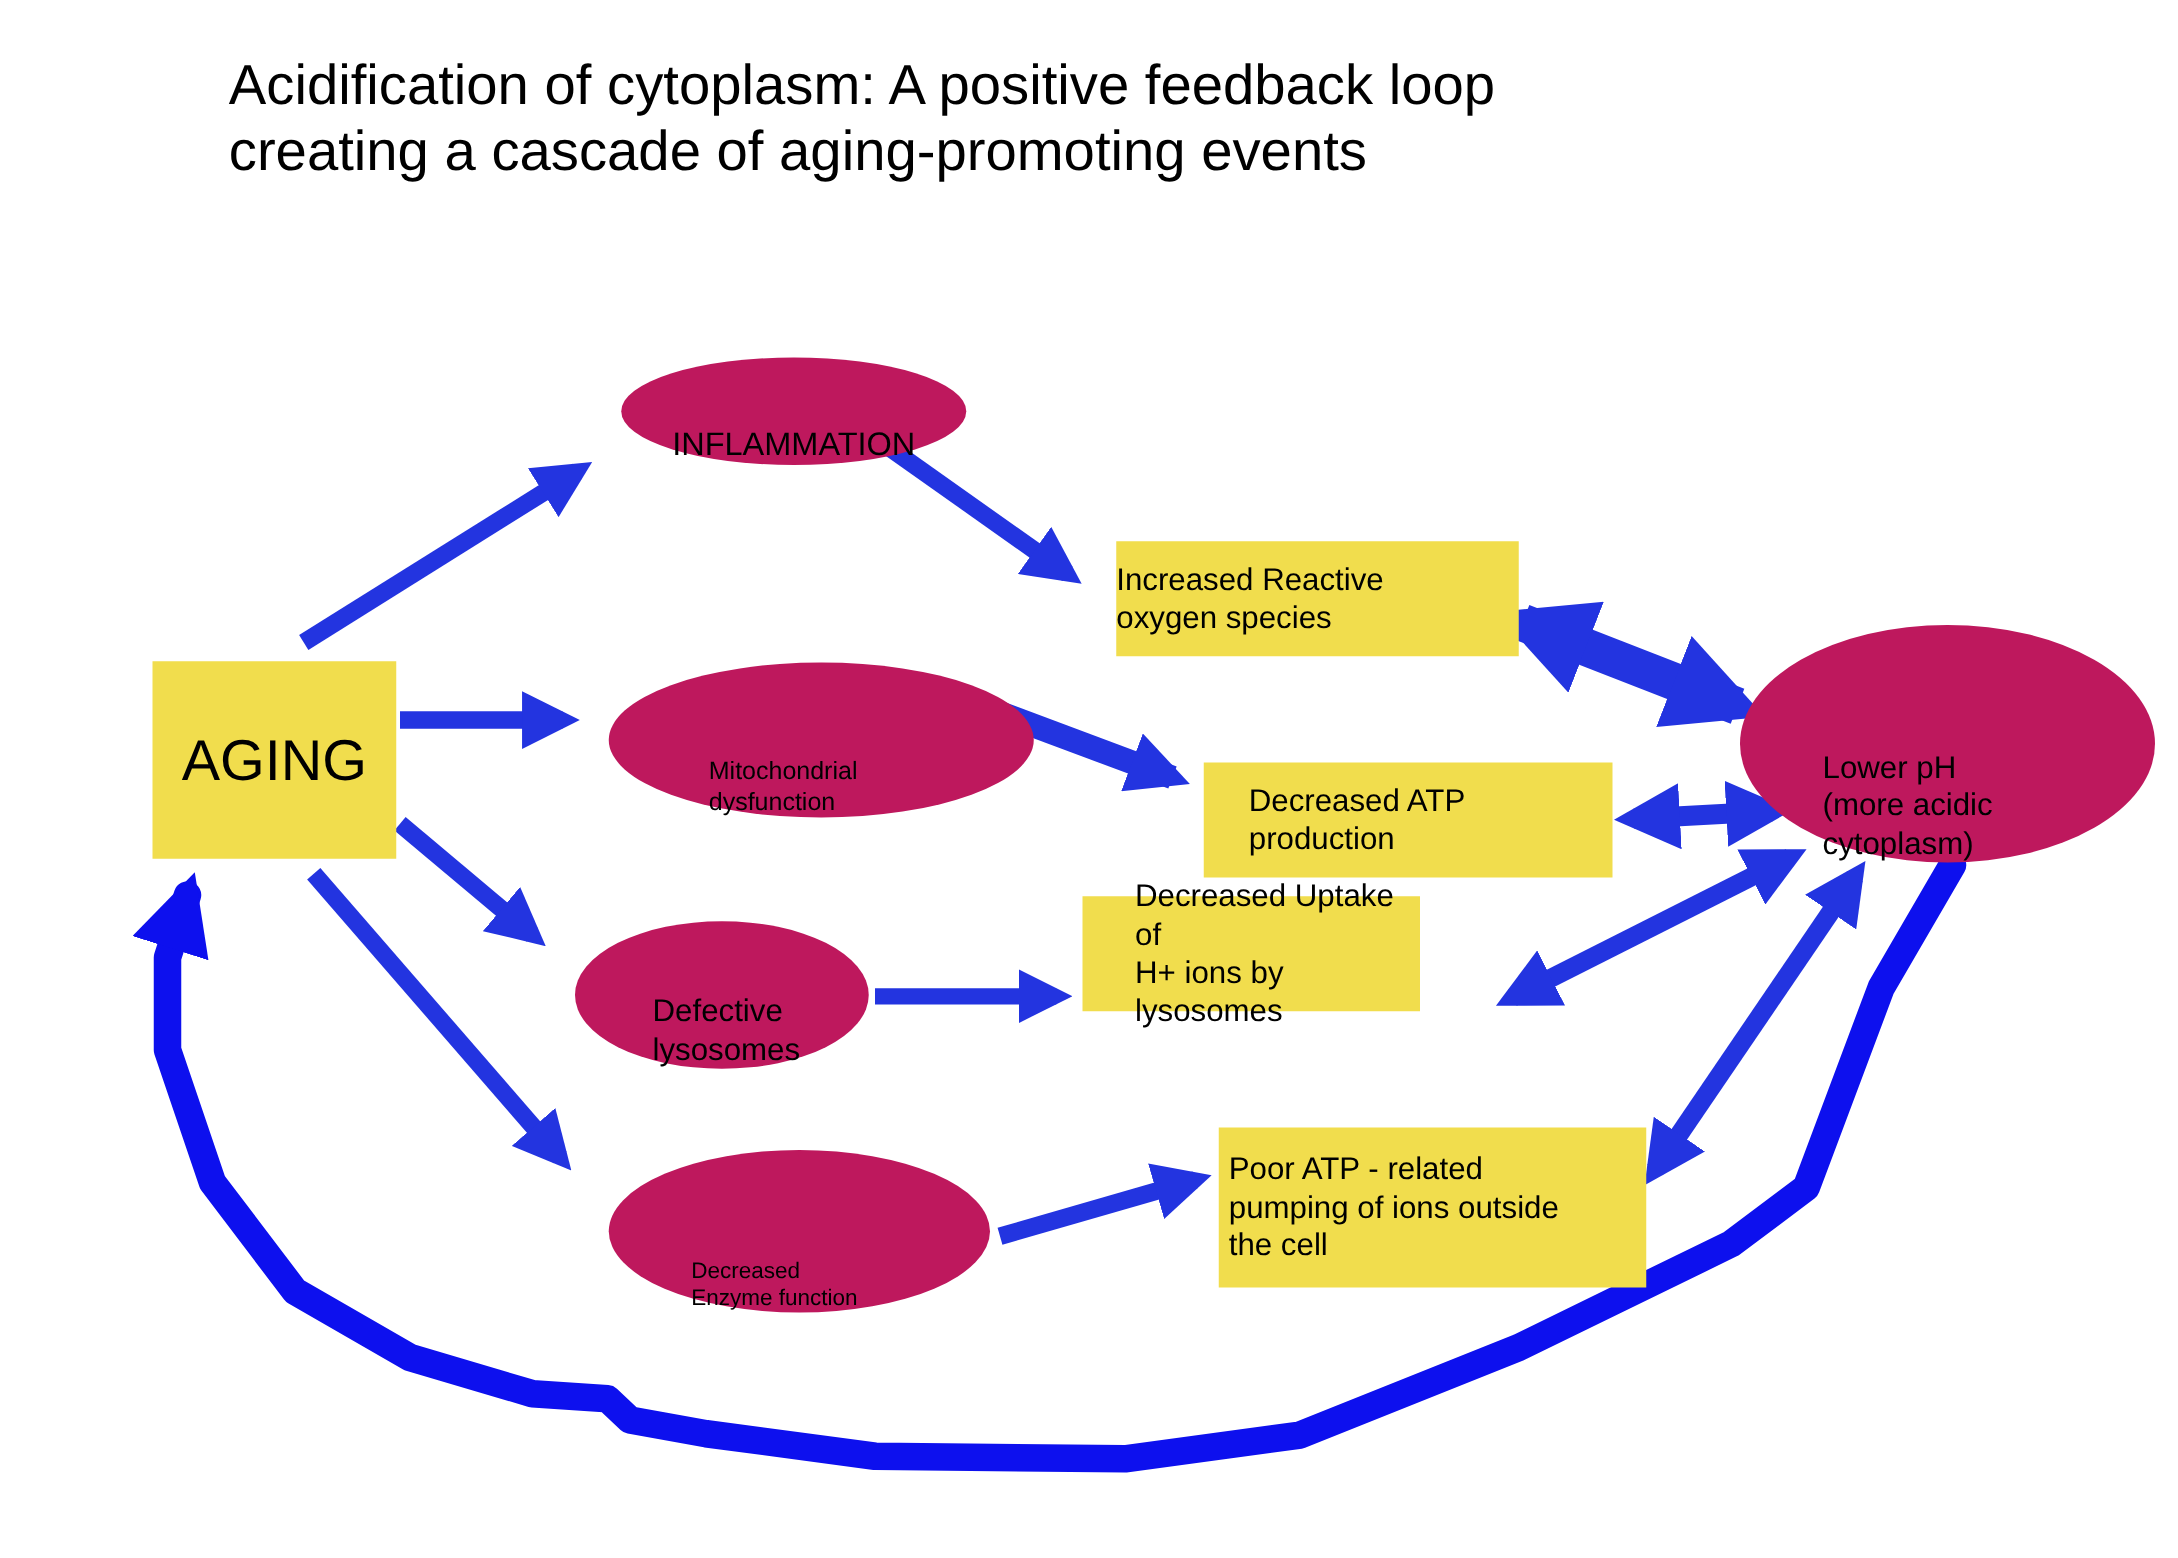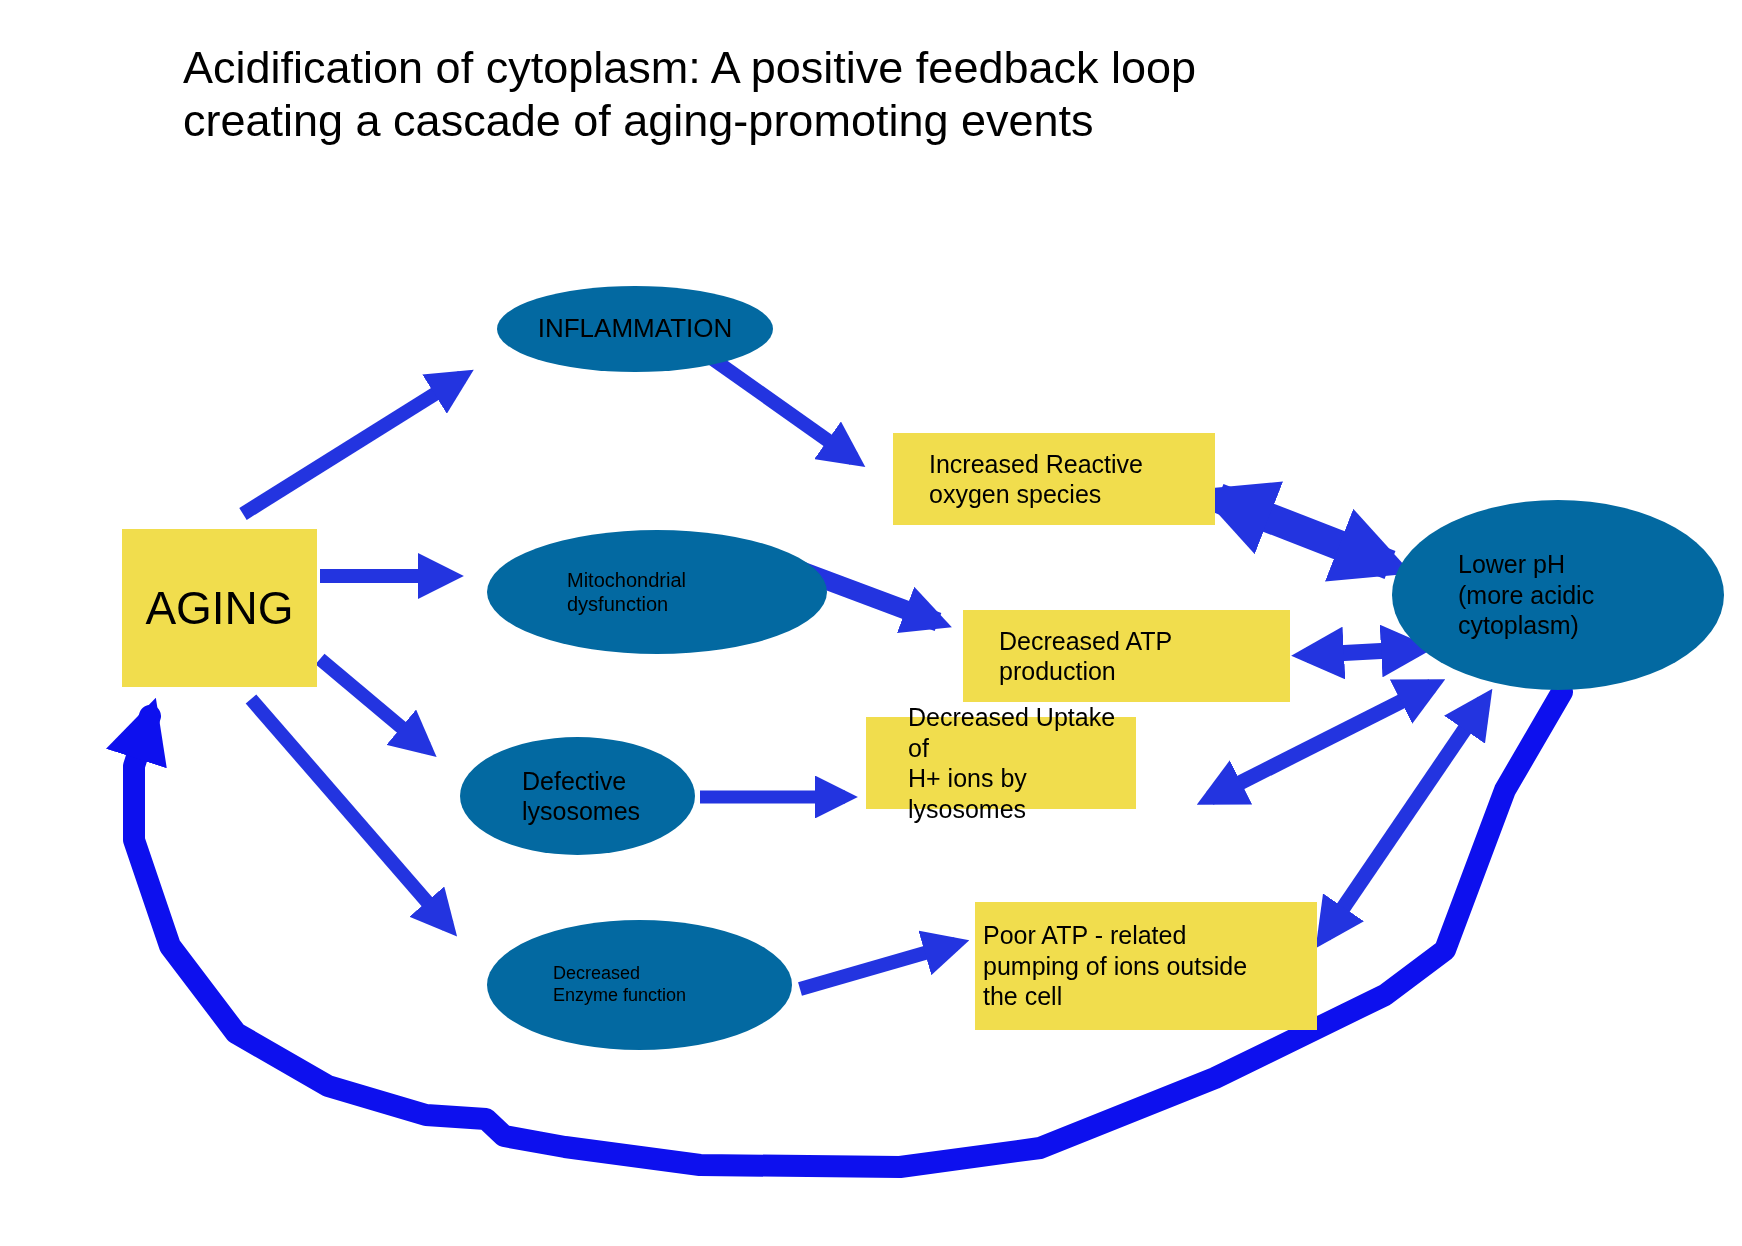--- a/index.html
+++ b/index.html
@@ -15,39 +15,39 @@
     font-size:45px;line-height:1.17;color:#000;
     white-space:pre-line;letter-spacing:0;
   }
   .arrow-layer{position:absolute;left:0;top:0;width:1742px;height:1246px;}
   .node{
     position:absolute;display:flex;align-items:center;
     color:#000;box-sizing:border-box;
   }
   .node .lbl{white-space:pre-line;line-height:1.22;width:100%;}
   .ybox{background:#F1DD4D;}
-  .rell{background:#0369a1;border-radius:50%;}
+  .rell{background:#be185d;border-radius:50%;align-items:flex-end;}
 
   .n-aging   {left:122px;top:529px;width:195px;height:158px;}
   .n-aging .lbl{font-size:46px;text-align:center;}
 
   .n-inflammation{left:497px;top:286px;width:276px;height:86px;}
   .n-inflammation .lbl{font-size:26px;text-align:center;}
 
   .n-mito    {left:487px;top:530px;width:340px;height:124px;}
   .n-mito .lbl{font-size:20px;text-align:left;padding-left:80px;}
 
   .n-defective{left:460px;top:737px;width:235px;height:118px;}
   .n-defective .lbl{font-size:25px;text-align:left;padding-left:62px;}
 
   .n-enzyme  {left:487px;top:920px;width:305px;height:130px;}
   .n-enzyme .lbl{font-size:18px;text-align:left;padding-left:66px;}
 
   .n-ros     {left:893px;top:433px;width:322px;height:92px;}
-  .n-ros .lbl{font-size:25px;text-align:left;padding-left:36px;}
+  .n-ros .lbl{font-size:25px;text-align:left;}
 
   .n-atp     {left:963px;top:610px;width:327px;height:92px;}
   .n-atp .lbl{font-size:25px;text-align:left;padding-left:36px;}
 
   .n-uptake  {left:866px;top:717px;width:270px;height:92px;}
   .n-uptake .lbl{font-size:25px;text-align:left;padding-left:42px;}
 
   .n-poor    {left:975px;top:902px;width:342px;height:128px;}
   .n-poor .lbl{font-size:25px;text-align:left;padding-left:8px;}
 

